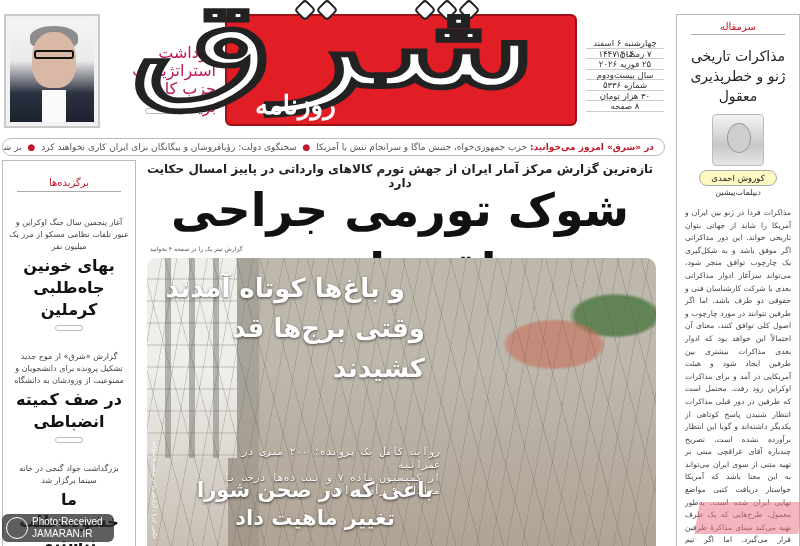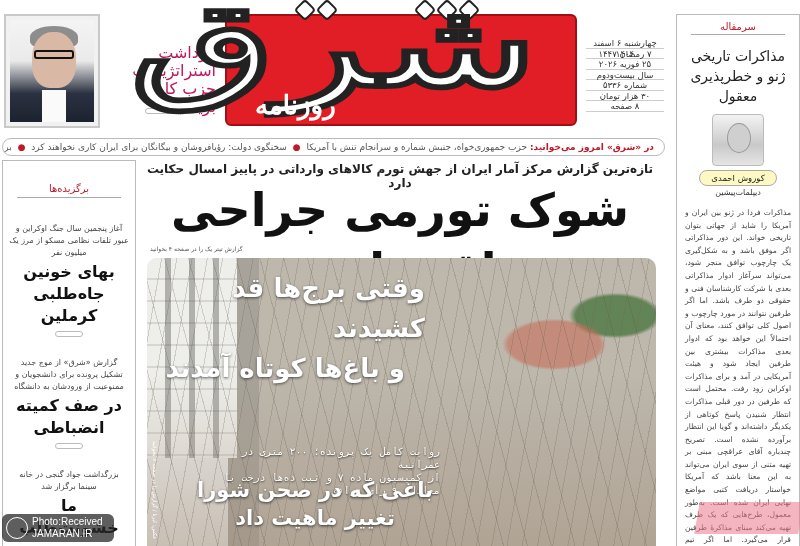--- a/index.html
+++ b/index.html
@@ -40,21 +40,21 @@
   .ed-title { text-align: center; font-size: 14px; line-height: 20px; color: #222; margin-top: 6px; }
   .ed-photo { width: 52px; height: 52px; margin: 8px auto 0; background: linear-gradient(180deg, #f3f3f3, #c9c9c9 60%, #e5e5e5); border: 1px solid #bbb; border-radius: 4px; position: relative; overflow: hidden; }
   .ed-photo .h { position: absolute; left: 14px; top: 8px; width: 24px; height: 30px; background: #cfcfcf; border-radius: 50%; border: 1px solid #999; }
   .ed-author { margin: 4px auto 0; width: 78px; height: 16px; border: 1px solid #aaa; border-radius: 8px; background: #fef9c3; font-size: 8.5px; line-height: 14px; text-align: center; }
   .ed-role { text-align: center; font-size: 8px; margin-top: 2px; color: #333; }
   .ed-body { font-size: 7.6px; line-height: 12.6px; color: #444; text-align: justify; margin-top: 10px; }
   .ed-pink { position: absolute; left: 20px; bottom: 12px; width: 104px; height: 32px; background: rgba(235, 120, 140, 0.55); transform: skewX(-10deg); }
 
   
   .highlights { left: 2px; top: 160px; width: 134px; height: 386px; border: 1px solid #bbb; border-bottom: none; padding: 0 6px; text-align: center; }
-  .hl-kicker { color: #c0192a; font-size: 10px; margin-top: 22px; }
+  .hl-kicker { color: #c0192a; font-size: 10px; margin-top: 16px; }
   .hl-rule { height: 6px; border-top: 1px solid #aaa; margin: 3px 8px 0; }
   .hl-lead { font-size: 8px; line-height: 12px; color: #444; margin-top: 20px; }
   .hl-title { font-size: 16px; line-height: 22px; font-weight: bold; color: #111; margin-top: 2px; }
   .hl-orn { width: 28px; height: 6px; margin: 4px auto; border: 1px solid #bbb; border-radius: 3px; }
   .watermark { left: 2px; top: 514px; width: 112px; height: 28px; background: rgba(40,40,40,0.75); border-radius: 6px; color: #fff; font-family: "Liberation Sans", sans-serif; font-size: 10px; line-height: 12px; direction: ltr; padding: 2px 4px 2px 30px; }
   .watermark .wm-logo { position: absolute; left: 4px; top: 3px; width: 22px; height: 22px; border: 1.5px solid #fff; border-radius: 50%; }
 
   
   .kicker { left: 140px; top: 162px; width: 520px; text-align: center; font-size: 12px; font-weight: bold; color: #222; }
   .headline { left: 140px; top: 180px; width: 520px; text-align: center; font-size: 46px; line-height: 60px; font-weight: bold; color: #111; letter-spacing: -1px; }
@@ -113,21 +113,21 @@
   <div>۷ رمضان ۱۴۴۷</div>
   <div>۲۵ فوریه ۲۰۲۶</div>
   <div>سال بیست‌ودوم</div>
   <div>شماره ۵۳۳۶</div>
   <div>۳۰ هزار تومان</div>
   <div>۸ صفحه</div>
 </div>
 
 <div class="abs ticker">
   <span class="label">در «شرق» امروز می‌خوانید:</span>
-  <span>حزب جمهوری‌خواه، جنبش شماره و سرانجام تنش با آمریکا</span>
+  <span>حزب جمهوری‌خواه، جنبش ماگا و سرانجام تنش با آمریکا</span>
   <span class="sep">●</span>
   <span>سخنگوی دولت: رؤیافروشان و بیگانگان برای ایران کاری نخواهند کرد</span>
   <span class="sep">●</span>
   <span>بر شانه‌های زخم، در جست‌وجوی افق / قادر باستانی‌تبریزی</span>
 </div>
 
 <div class="abs editorial">
   <div class="ed-kicker">سرمقاله</div>
   <div class="ed-rule"></div>
   <div class="ed-title">مذاکرات تاریخی ژنو و خطرپذیری معقول</div>
@@ -174,22 +174,22 @@
 
 <div class="abs kicker">تازه‌ترین گزارش مرکز آمار ایران از جهش تورم کالاهای وارداتی در پاییز امسال حکایت دارد</div>
 <div class="abs headline">شوک تورمی جراحی اقتصادی</div>
 <div class="abs source-note">گزارش تیتر یک را در صفحه ۴ بخوانید</div>
 
 <div class="abs photo">
   <div class="bld"></div>
   <div class="trees"></div>
 </div>
 <div class="abs photo-title">
+  <div style="padding-right:20px">و باغ‌ها کوتاه آمدند</div>
   <div>وقتی برج‌ها قد کشیدند</div>
-  <div style="padding-right:20px">و باغ‌ها کوتاه آمدند</div>
 </div>
 <div class="abs photo-sub">
   <div>روایت کامل یک پرونده؛ ۲۰۰ متری در عمرانیه</div>
   <div>از کمیسیون ماده ۷ و ثبت ده‌ها درخت با معادله ۹ رأی موافق</div>
 </div>
 <div class="abs photo-title2">
   <div>باغی که در صحن شورا</div>
   <div>تغییر ماهیت داد</div>
 </div>
 <div class="abs photo-credit">عکس: ایرنا / گزارش را در صفحه ۸ بخوانید</div>

